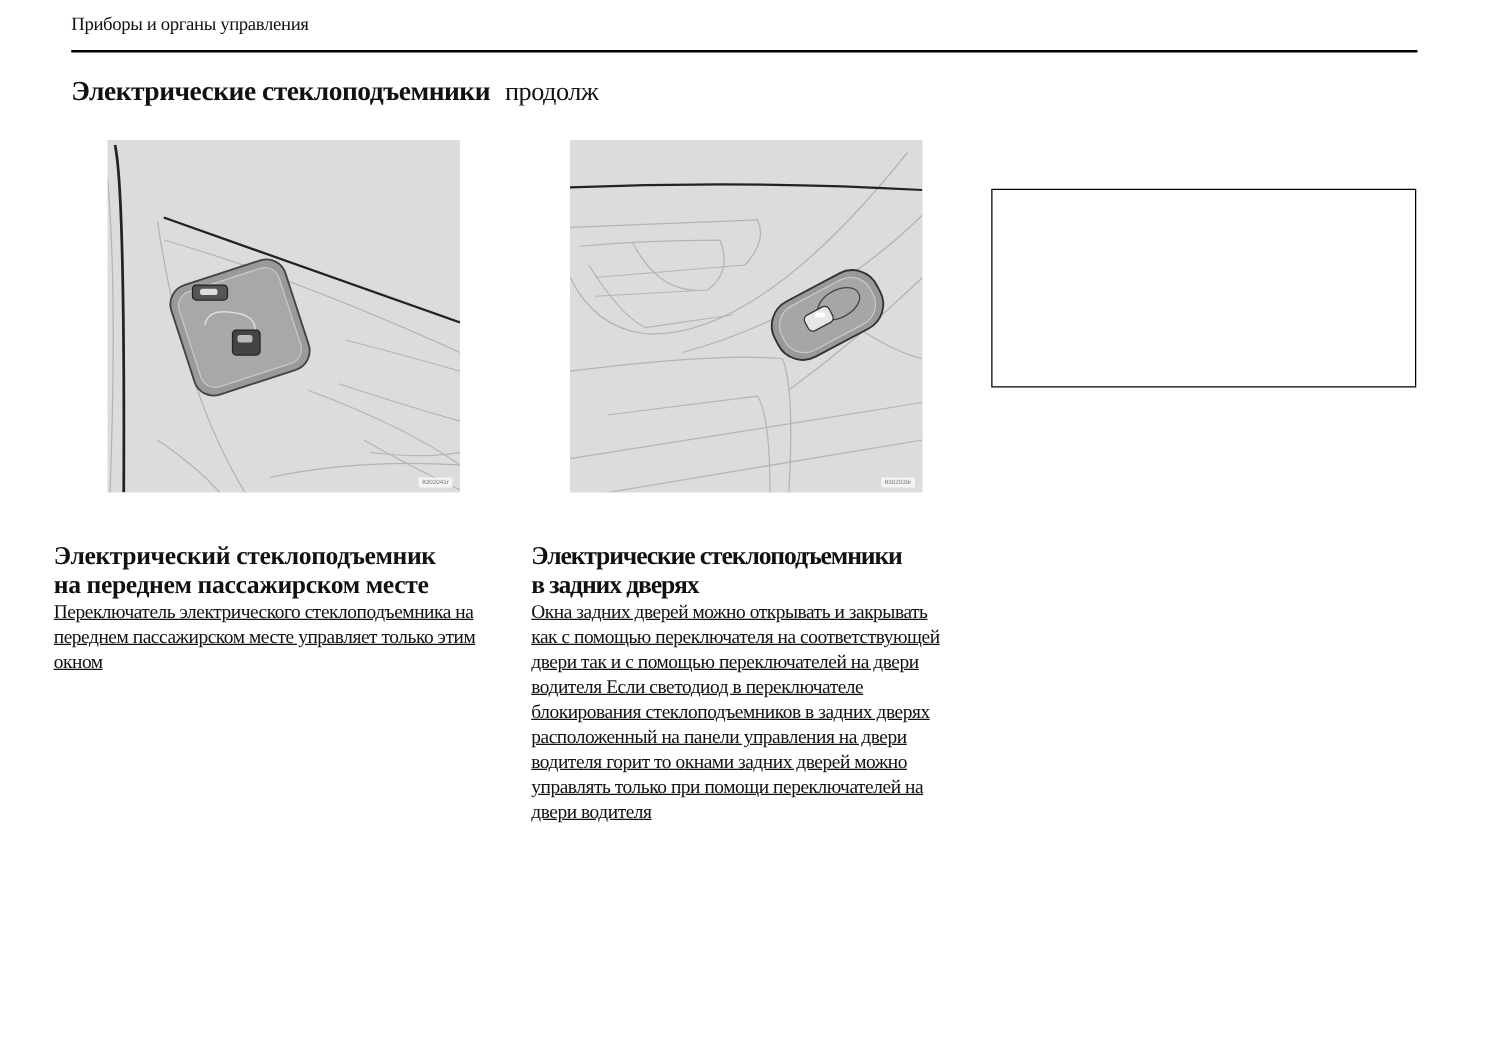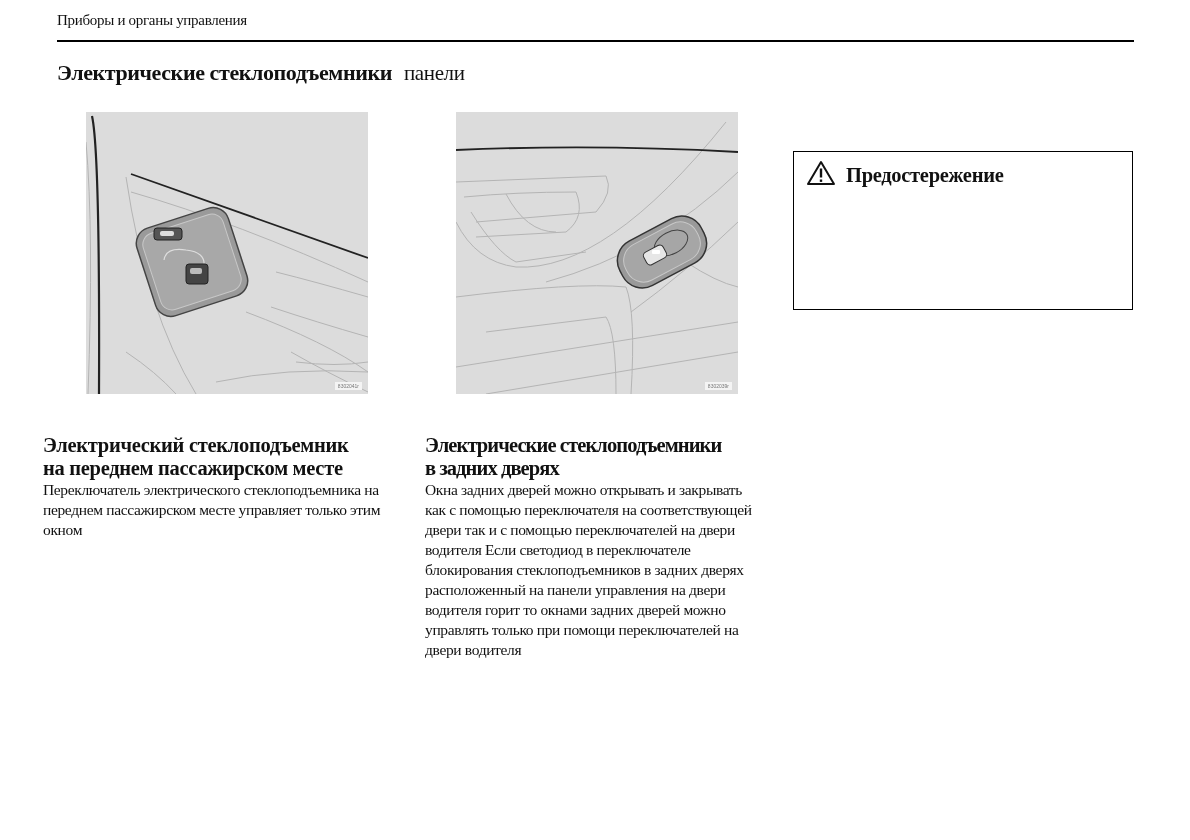--- a/index.html
+++ b/index.html
@@ -8,35 +8,35 @@
     .running-head { position: absolute; left: 57px; top: 12px; font-size: 15px; font-weight: normal; letter-spacing: -0.3px; }
     .rule { position: absolute; left: 57px; top: 40px; width: 1077px; height: 2px; background: #000; }
     .section-title { position: absolute; left: 57px; top: 60px; font-size: 22px; font-weight: bold; letter-spacing: -0.4px; white-space: nowrap; }
     .section-title .cont { font-weight: normal; margin-left: 12px; font-size: 21px; }
     .figure { position: absolute; top: 112px; width: 282px; height: 282px; background: #dcdcdc; overflow: hidden; }
     .figure svg { display: block; }
     .fig-code { position: absolute; right: 6px; bottom: 4px; background: #f4f4f4; font-family: "Liberation Sans", sans-serif;
                 font-size: 5px; color: #777; padding: 1px 3px; }
     .col { position: absolute; top: 434px; width: 345px; }
     .col h2 { margin: 0; font-size: 20.5px; line-height: 23px; font-weight: bold; letter-spacing: -0.3px; }
-    .col p { margin: 0; font-size: 15.5px; line-height: 20px; letter-spacing: -0.35px; }
+    .col p { margin: 0; font-size: 15.5px; line-height: 20px; letter-spacing: -0.35px; text-decoration: underline; }
     .warning { position: absolute; left: 793px; top: 151px; width: 340px; height: 159px; border: 1px solid #000; box-sizing: border-box;
                padding: 8px 12px; }
     .warning .w-head { display: flex; align-items: center; gap: 10px; margin-bottom: 8px; }
     .warning .w-title { font-size: 20.5px; font-weight: bold; letter-spacing: -0.3px; }
     .warning .w-body { font-size: 15.5px; line-height: 20px; letter-spacing: -0.35px; }
   </style>
 </head>
 <body>
 
 <div class="running-head">Приборы и органы управления</div>
 <div class="rule"></div>
 
 <div class="section-title">
-  <span>Электрические стеклоподъемники</span><span class="cont">панели</span>
+  <span>Электрические стеклоподъемники</span><span class="cont">продолж</span>
 </div>
 
 <div class="figure" style="left:86px;">
   <svg width="282" height="282" viewBox="0 0 282 282">
     <g fill="none" stroke="#b4b4b4" stroke-width="1">
       <path d="M0 30 Q8 120 2 282"></path>
       <path d="M40 65 Q60 200 110 282"></path>
       <path d="M45 80 Q150 110 282 170"></path>
       <path d="M160 200 Q240 230 282 260"></path>
       <path d="M185 195 Q230 210 282 225"></path>
@@ -83,30 +83,20 @@
       <rect x="166" y="120" width="80" height="40" rx="18" transform="rotate(-28 206 140)" fill="#a6a6a6" stroke="#c8c8c8"></rect>
       <ellipse cx="215" cy="131" rx="18" ry="11" transform="rotate(-28 215 131)" fill="none" stroke="#444"></ellipse>
       <rect x="188" y="136" width="22" height="14" rx="4" transform="rotate(-28 199 143)" fill="#e6e6e6" stroke="#333"></rect>
       <rect x="196" y="138" width="8" height="4" rx="1" fill="#fff"></rect>
     </g>
   </svg>
   <div class="fig-code">8302039r</div>
 </div>
 
 <div class="warning">
-  <div class="w-head">
-    <span>
-      <svg width="30" height="26" viewBox="0 0 30 26">
-        <path d="M15 2 L28 24 L2 24 Z" fill="none" stroke="#111" stroke-width="2" stroke-linejoin="round"></path>
-        <rect x="13.8" y="8.5" width="2.4" height="9" fill="#111"></rect>
-        <rect x="13.8" y="19.5" width="2.4" height="2.4" fill="#111"></rect>
-      </svg>
-    </span>
-    <span class="w-title">Предостережение</span>
-  </div>
 </div>
 
 <div class="col" style="left:43px;">
   <h2>
     <span>Электрический стеклоподъемник</span><br>
     <span>на переднем пассажирском месте</span>
   </h2>
   <p style="width:340px;">Переключатель электрического стеклоподъемника на переднем пассажирском месте управляет только этим окном</p>
 </div>
 

